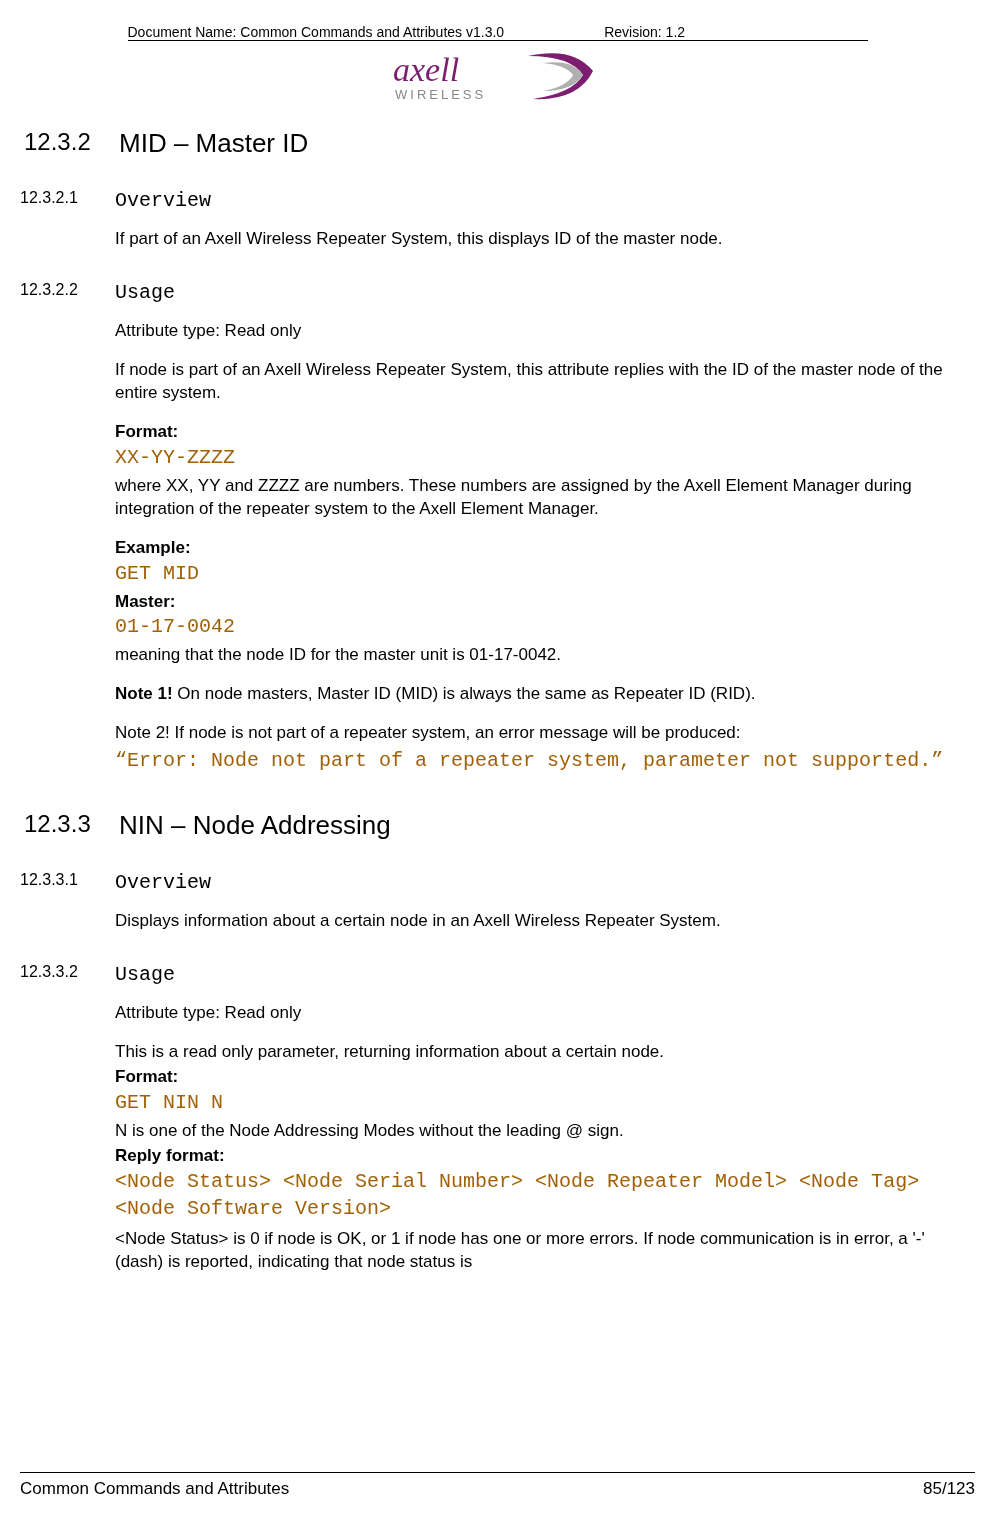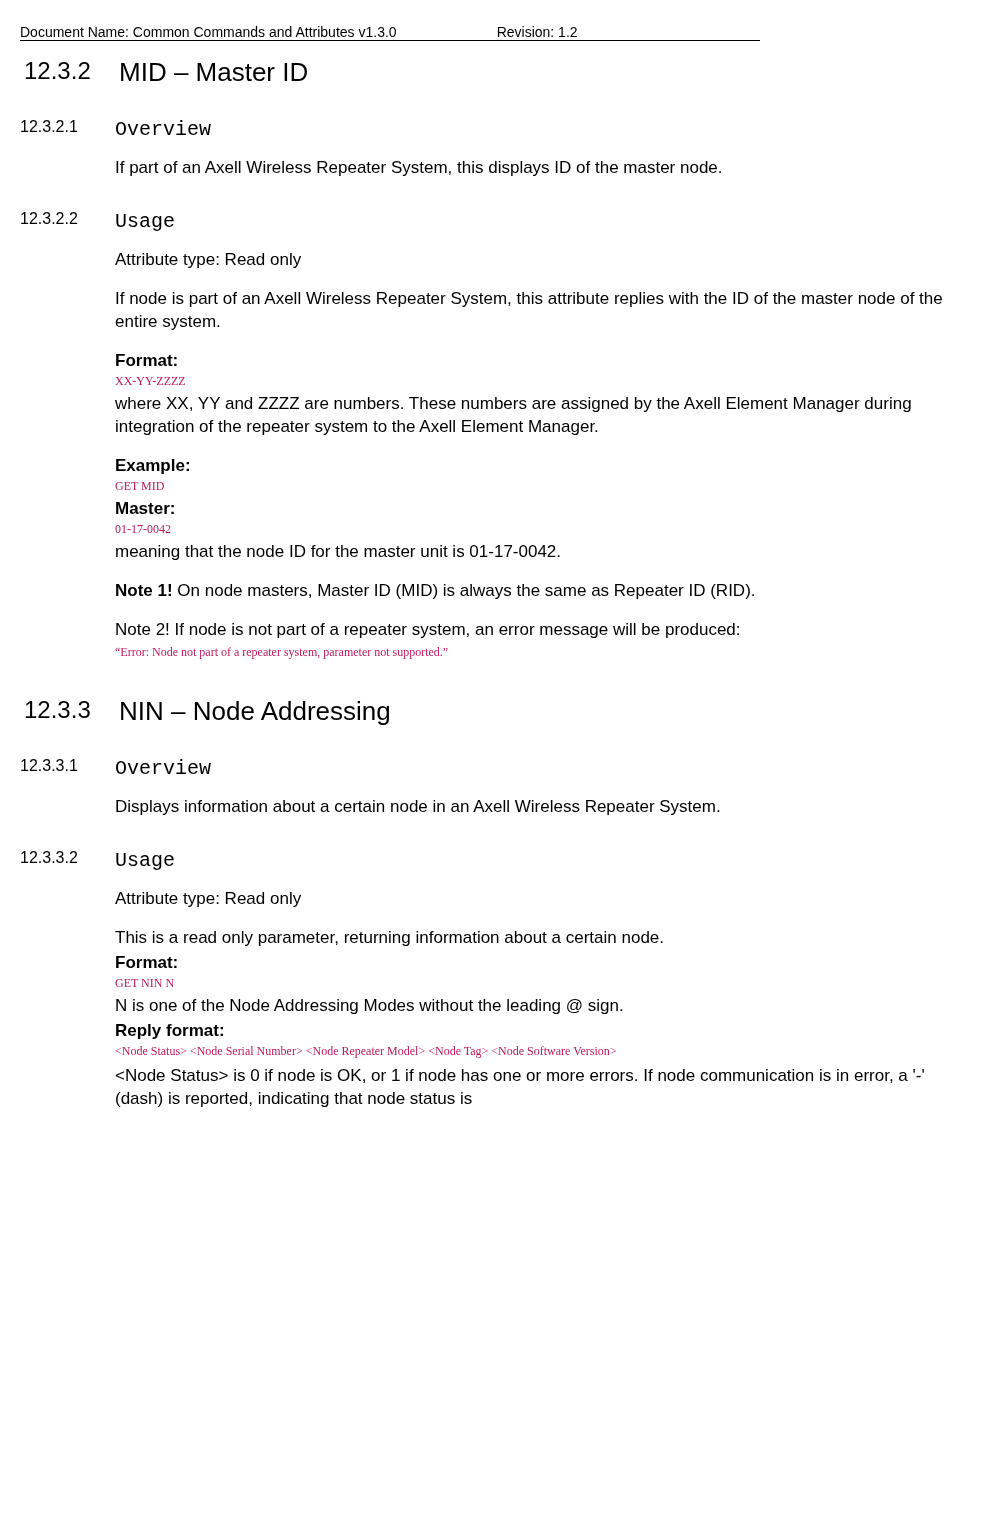--- a/index.html
+++ b/index.html
@@ -11,22 +11,23 @@
     width: 1005px;
   }
   .page {
     padding: 20px 30px 20px 20px;
     box-sizing: border-box;
     min-height: 1517px;
     position: relative;
   }
   .top-area {
     display: flex;
-    align-items: flex-end;
+    align-items: center;
     justify-content: space-between;
+    flex-direction: column;
   }
   .header-info {
     flex: 1;
     padding-top: 4px;
     font-size: 14px;
     display: flex;
   }
   .doc-name {
     margin-right: 100px;
   }
@@ -37,21 +38,21 @@
     border: none;
     border-top: 1.5px solid #000;
     margin: 0 0 10px 0;
     width: 740px;
   }
   .content {
     padding-left: 0;
   }
   .section-row {
     display: flex;
-    margin-top: 6px;
+    margin-top: 19px;
     margin-bottom: 16px;
   }
   .sec-num {
     width: 95px;
     flex-shrink: 0;
     font-size: 24px;
     padding-left: 4px;
   }
   .sec-title {
     font-size: 26px;
@@ -79,25 +80,25 @@
     margin: 0 0 16px 0;
   }
   .body-block p.tight {
     margin: 0 0 2px 0;
   }
   .body-block .label {
     font-weight: bold;
     margin: 0;
   }
   .mono {
-    font-family: Liberation Serif, serif;
-    font-size: 12px;
+    font-family: Liberation Mono, monospace;
+    font-size: 20px;
     white-space: pre-wrap;
     margin: 0 0 4px 0;
-    color: #be185d;
+    color: #a16207;
   }
   .note-bold {
     font-weight: bold;
   }
   .footer {
     position: absolute;
     left: 20px;
     right: 30px;
     bottom: 18px;
   }
@@ -117,20 +118,28 @@
 
 <div class="page">
 
   <div class="top-area">
     <div style="flex:1">
       <div class="header-info">
         <span class="doc-name">Document Name: Common Commands and Attributes v1.3.0</span>
         <span>Revision: 1.2</span>
       </div>
       <hr class="hr-top">
+    </div>
+    <div class="logo">
+      <svg width="210" height="54" viewBox="0 0 210 54">
+        <text x="0" y="30" font-family="Georgia, serif" font-style="italic" font-size="34" fill="#7c1d6f">axell</text>
+        <text x="2" y="48" font-family="Arial" font-size="13" letter-spacing="3" fill="#888">WIRELESS</text>
+        <path d="M135 5 Q180 -5 200 20 Q185 50 140 48 Q180 42 190 24 Q178 5 135 5 Z" fill="#7c1d6f"></path>
+        <path d="M150 12 Q180 8 190 24 Q180 40 150 40 Q175 35 180 24 Q173 14 150 12 Z" fill="#b0b0b0"></path>
+      </svg>
     </div>
   </div>
 
   <div class="content">
 
     <div class="section-row">
       <div class="sec-num">12.3.2</div>
       <div class="sec-title">MID – Master ID</div>
     </div>
 
@@ -185,14 +194,21 @@
       <p class="label">Format:</p>
       <div class="mono">GET NIN N</div>
       <p class="tight">N is one of the Node Addressing Modes without the leading @ sign.</p>
       <p class="label">Reply format:</p>
       <div class="mono">&lt;Node Status&gt; &lt;Node Serial Number&gt; &lt;Node Repeater Model&gt; &lt;Node Tag&gt; &lt;Node Software Version&gt;</div>
       <p style="margin-top:6px">&lt;Node Status&gt; is 0 if node is OK, or 1 if node has one or more errors. If node communication is in error, a '-' (dash) is reported, indicating that node status is</p>
     </div>
 
   </div>
 
+  <div class="footer">
+    <hr class="hr-bot">
+    <div class="footer-row">
+      <span>Common Commands and Attributes</span>
+      <span>85/123</span>
+    </div>
+  </div>
 
 </div>
 
 </body></html>

